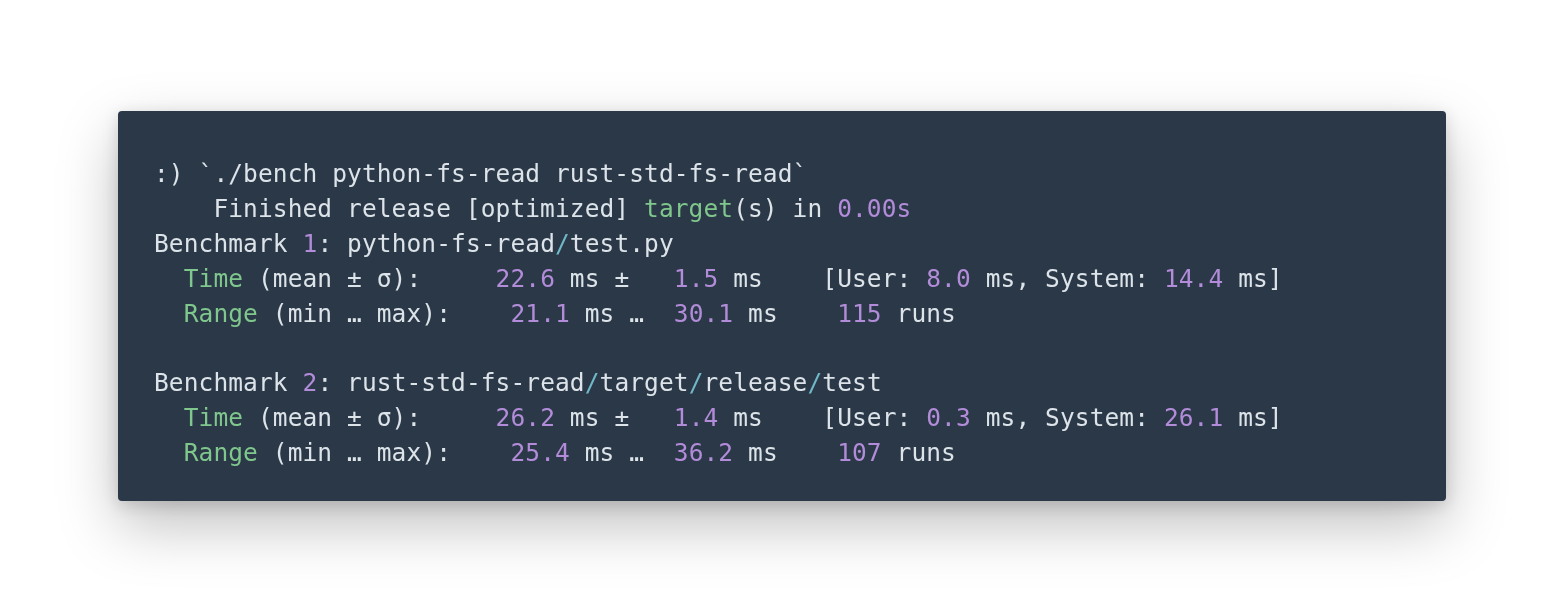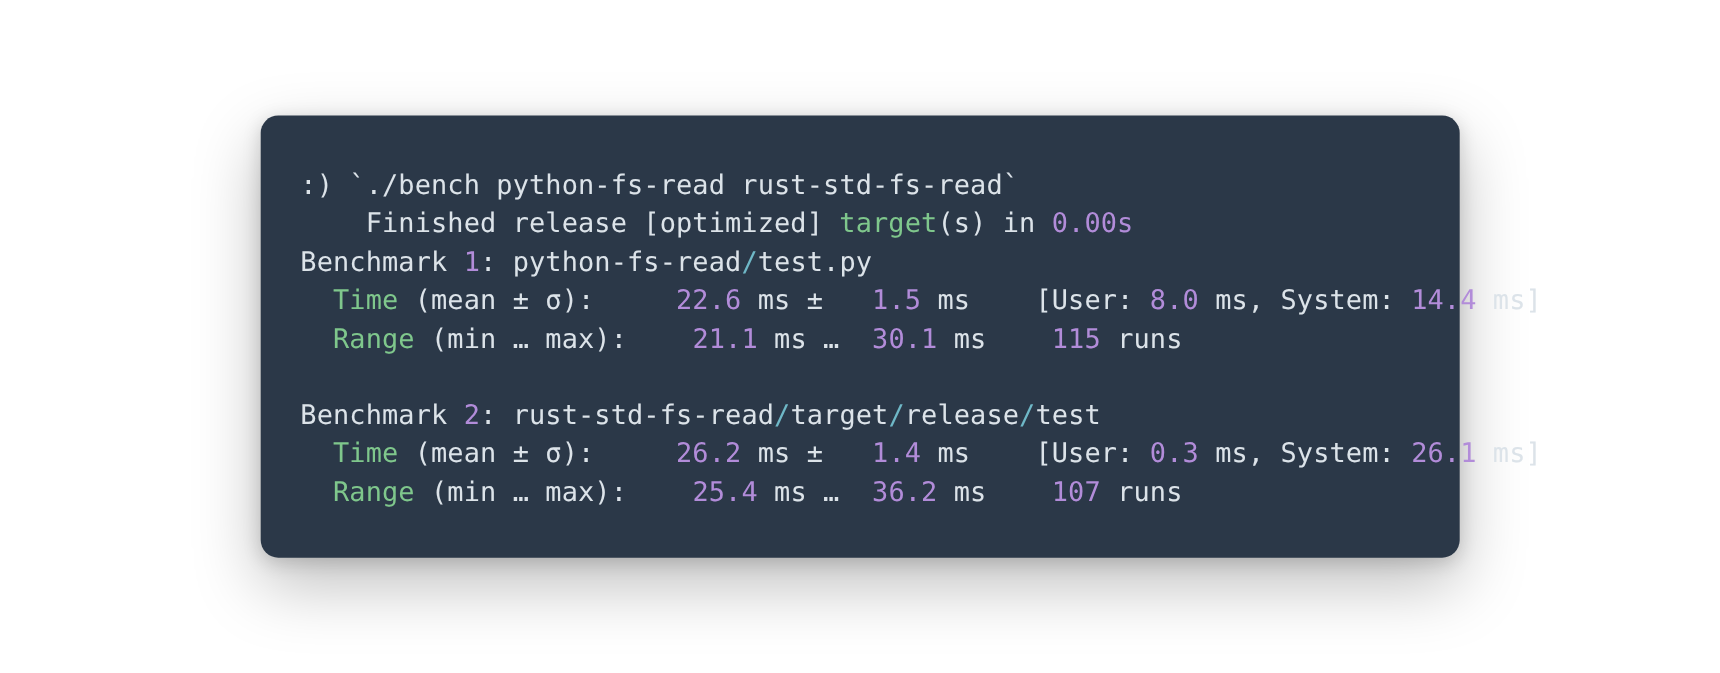--- a/index.html
+++ b/index.html
@@ -6,24 +6,24 @@
   body {
     width: 1564px;
     height: 612px;
     background: #ffffff;
     display: flex;
     align-items: center;
     justify-content: center;
     font-family: "SF Mono", "Menlo", "Consolas", "DejaVu Sans Mono", monospace;
   }
   .terminal {
-    width: 1090px;
+    width: 1328px;
     background: #2b3848;
-    border-radius: 16px;
-    padding: 46px 36px 42px 36px;
+    border-radius: 4px;
+    padding: 46px 36px 30px 36px;
     box-shadow: 0 24px 60px rgba(0,0,0,0.25), 0 4px 16px rgba(0,0,0,0.15);
     font-size: 24.5px;
     line-height: 1.42;
     color: #dce3e9;
     letter-spacing: 0.1px;
   }
   pre { font-family: inherit; white-space: pre; }
   .fg-white  { color: #dce3e9; }
   .fg-num    { color: #b28cd9; }
   .fg-green  { color: #7fc78c; }

